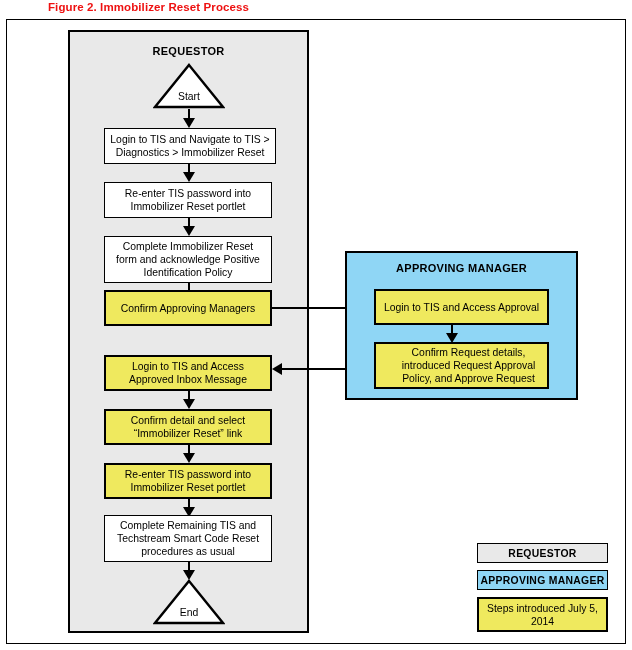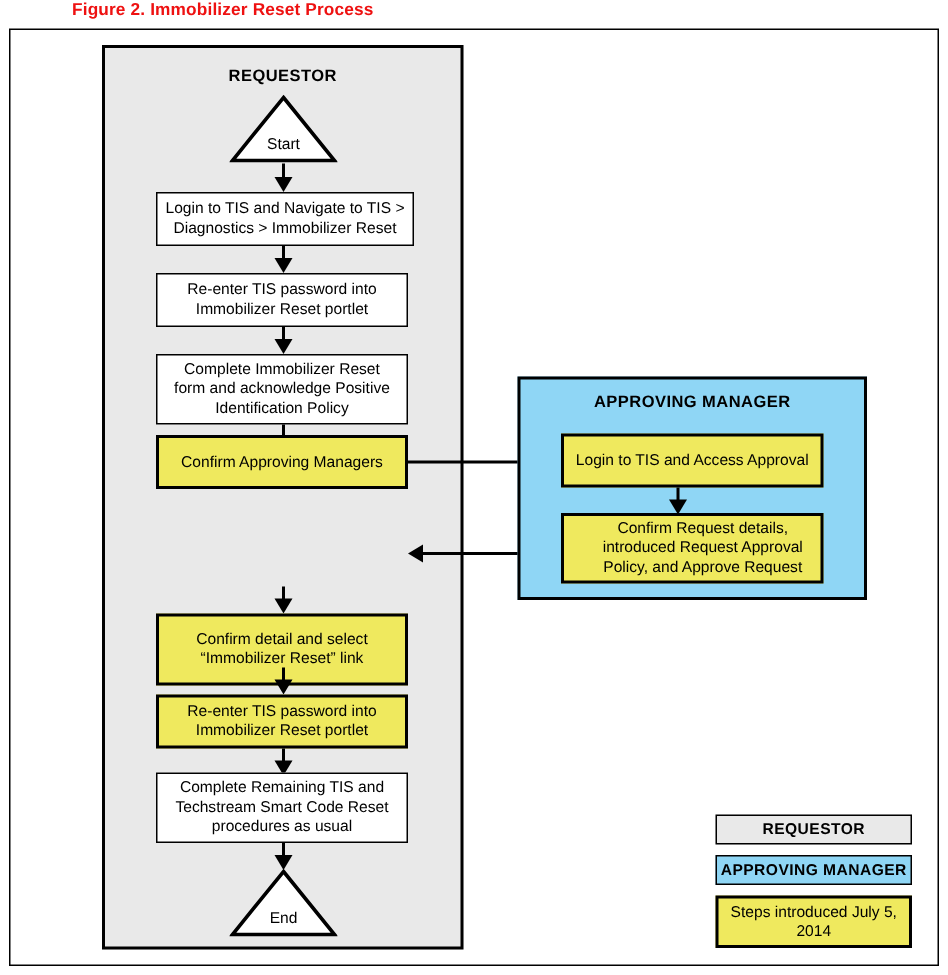--- a/index.html
+++ b/index.html
@@ -225,28 +225,34 @@
 
   <div class="node highlight" style="left:104px; top:290px; width:168px; height:36px;">
     <div>
       <span>Confirm Approving Managers</span>
     </div>
   </div>
 
   <div class="conn h" style="left:272px; top:306.7px; width:94px;"></div>
   <div class="arrowhead right" style="left:362px; top:301.5px;"></div>
 
+  <div class="node highlight" style="left:104px; top:355px; width:168px; height:36px;">
+    <div>
+      <span>Login to TIS and Access</span>
+      <span>Approved Inbox Message</span>
+    </div>
+  </div>
 
   <div class="conn h" style="left:282px; top:367.7px; width:94px;"></div>
   <div class="arrowhead left" style="left:272px; top:362.5px;"></div>
 
   <div class="conn v" style="left:187.7px; top:391px; height:10px;"></div>
   <div class="arrowhead down" style="left:182.5px; top:399px;"></div>
 
-  <div class="node highlight" style="left:104px; top:409px; width:168px; height:48px;">
+  <div class="node highlight" style="left:104px; top:409px; width:168px; height:36px;">
     <div>
       <span>Confirm detail and select</span>
       <span>“Immobilizer Reset” link</span>
     </div>
   </div>
 
   <div class="conn v" style="left:187.7px; top:445px; height:10px;"></div>
   <div class="arrowhead down" style="left:182.5px; top:453px;"></div>
 
   <div class="node highlight" style="left:104px; top:463px; width:168px; height:36px;">

